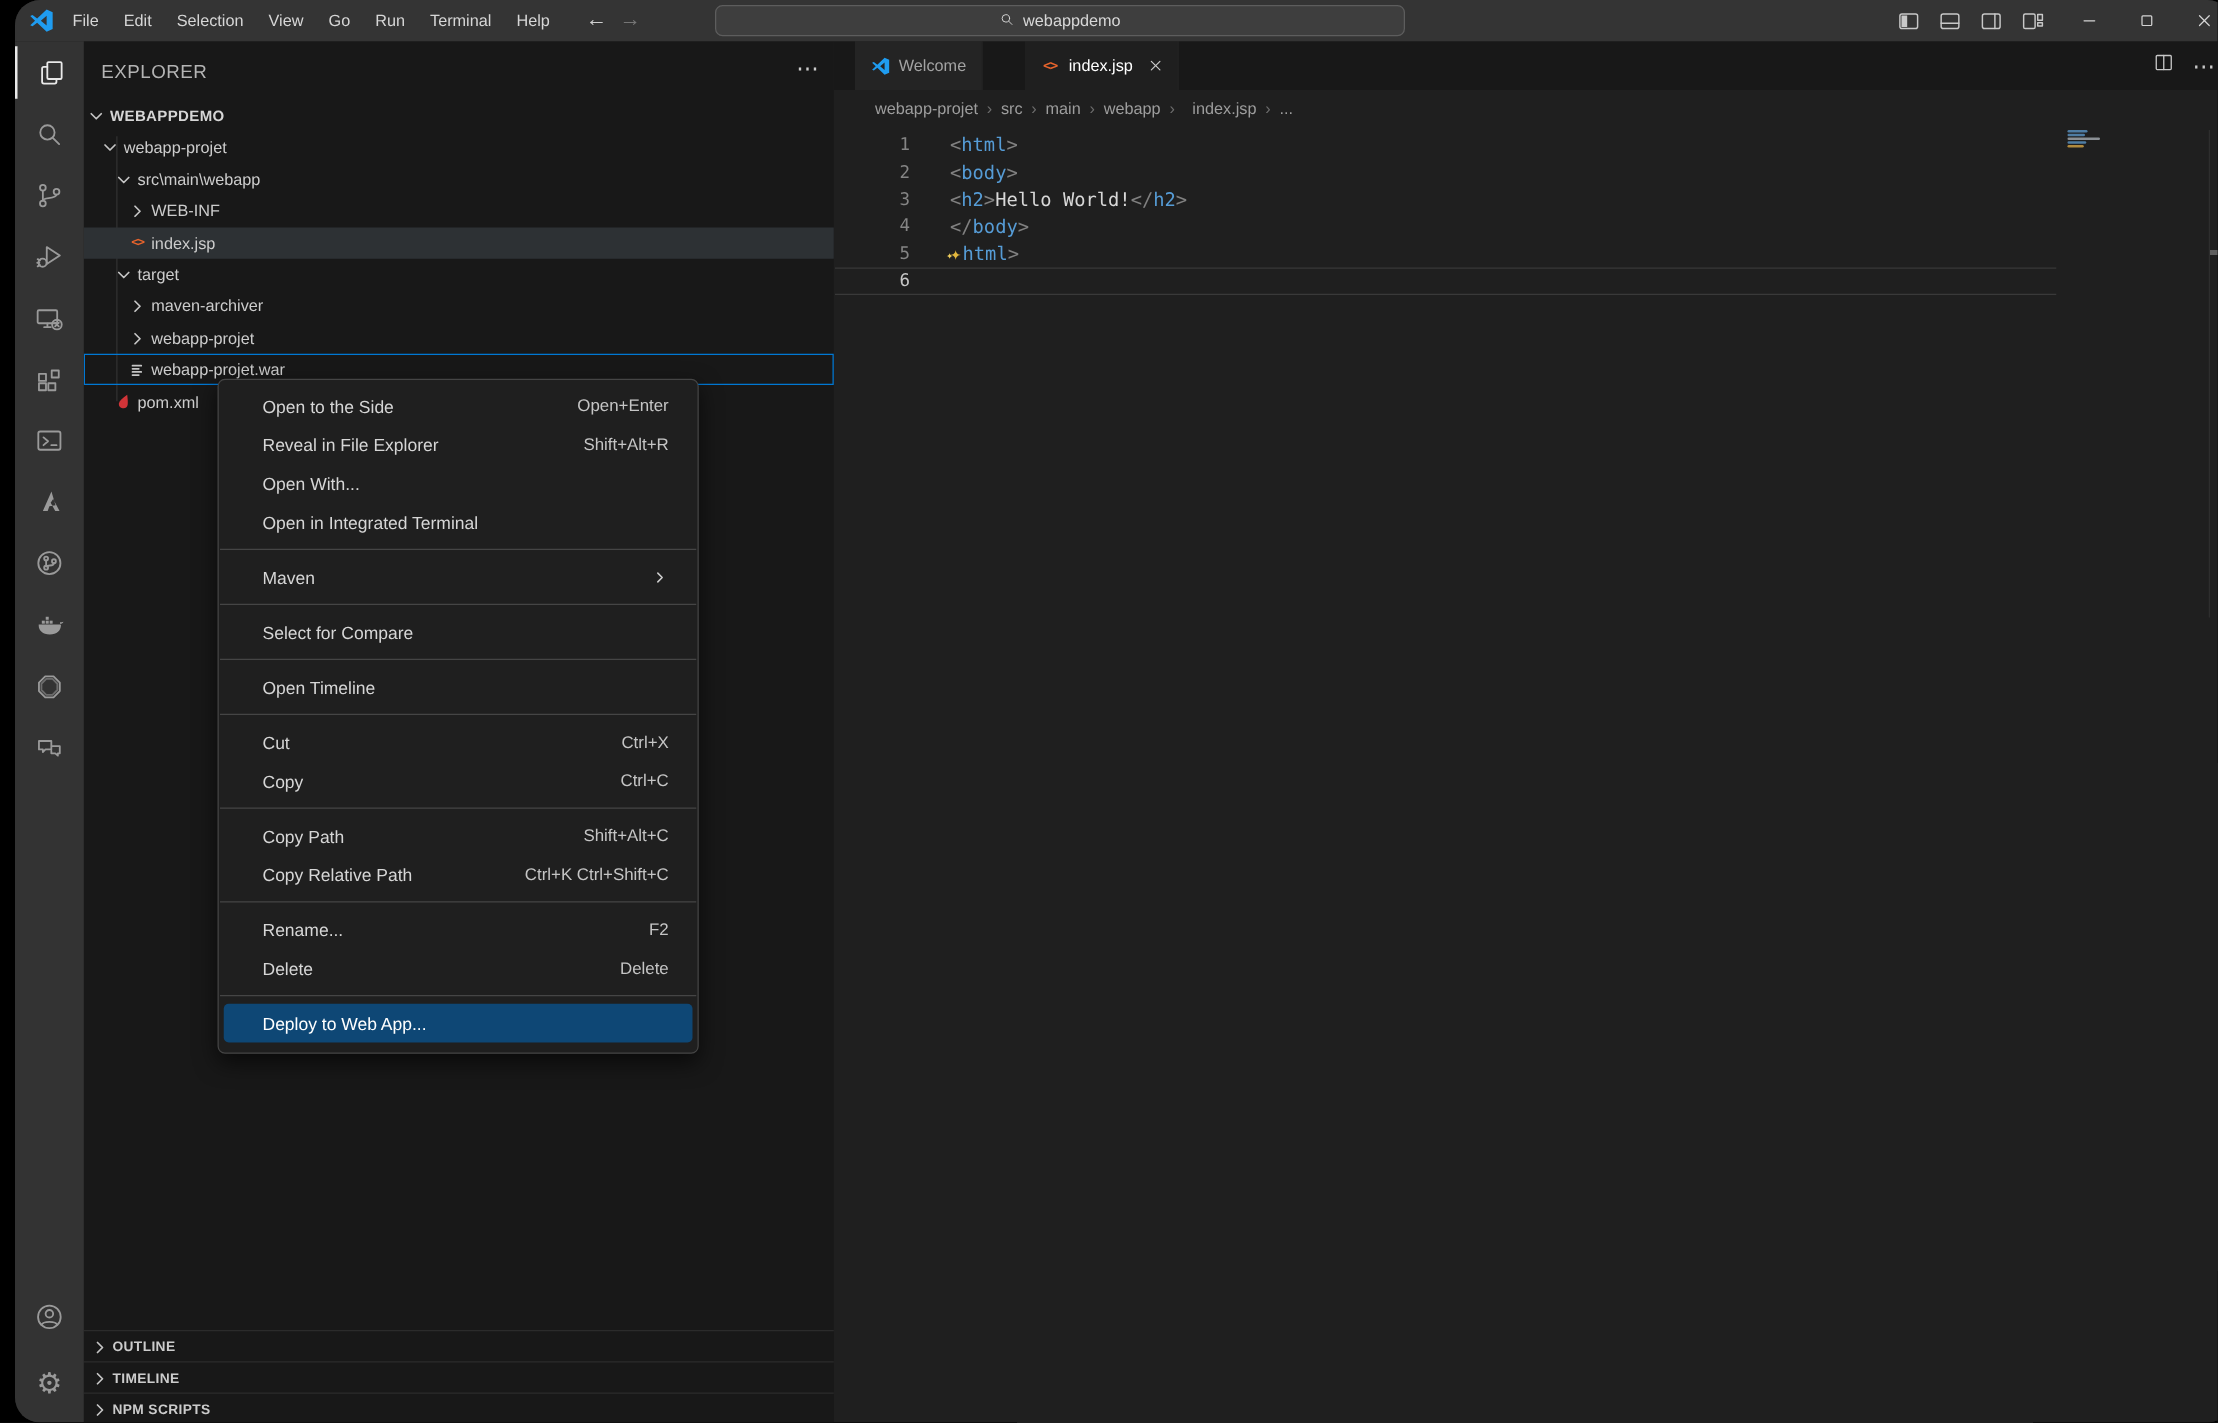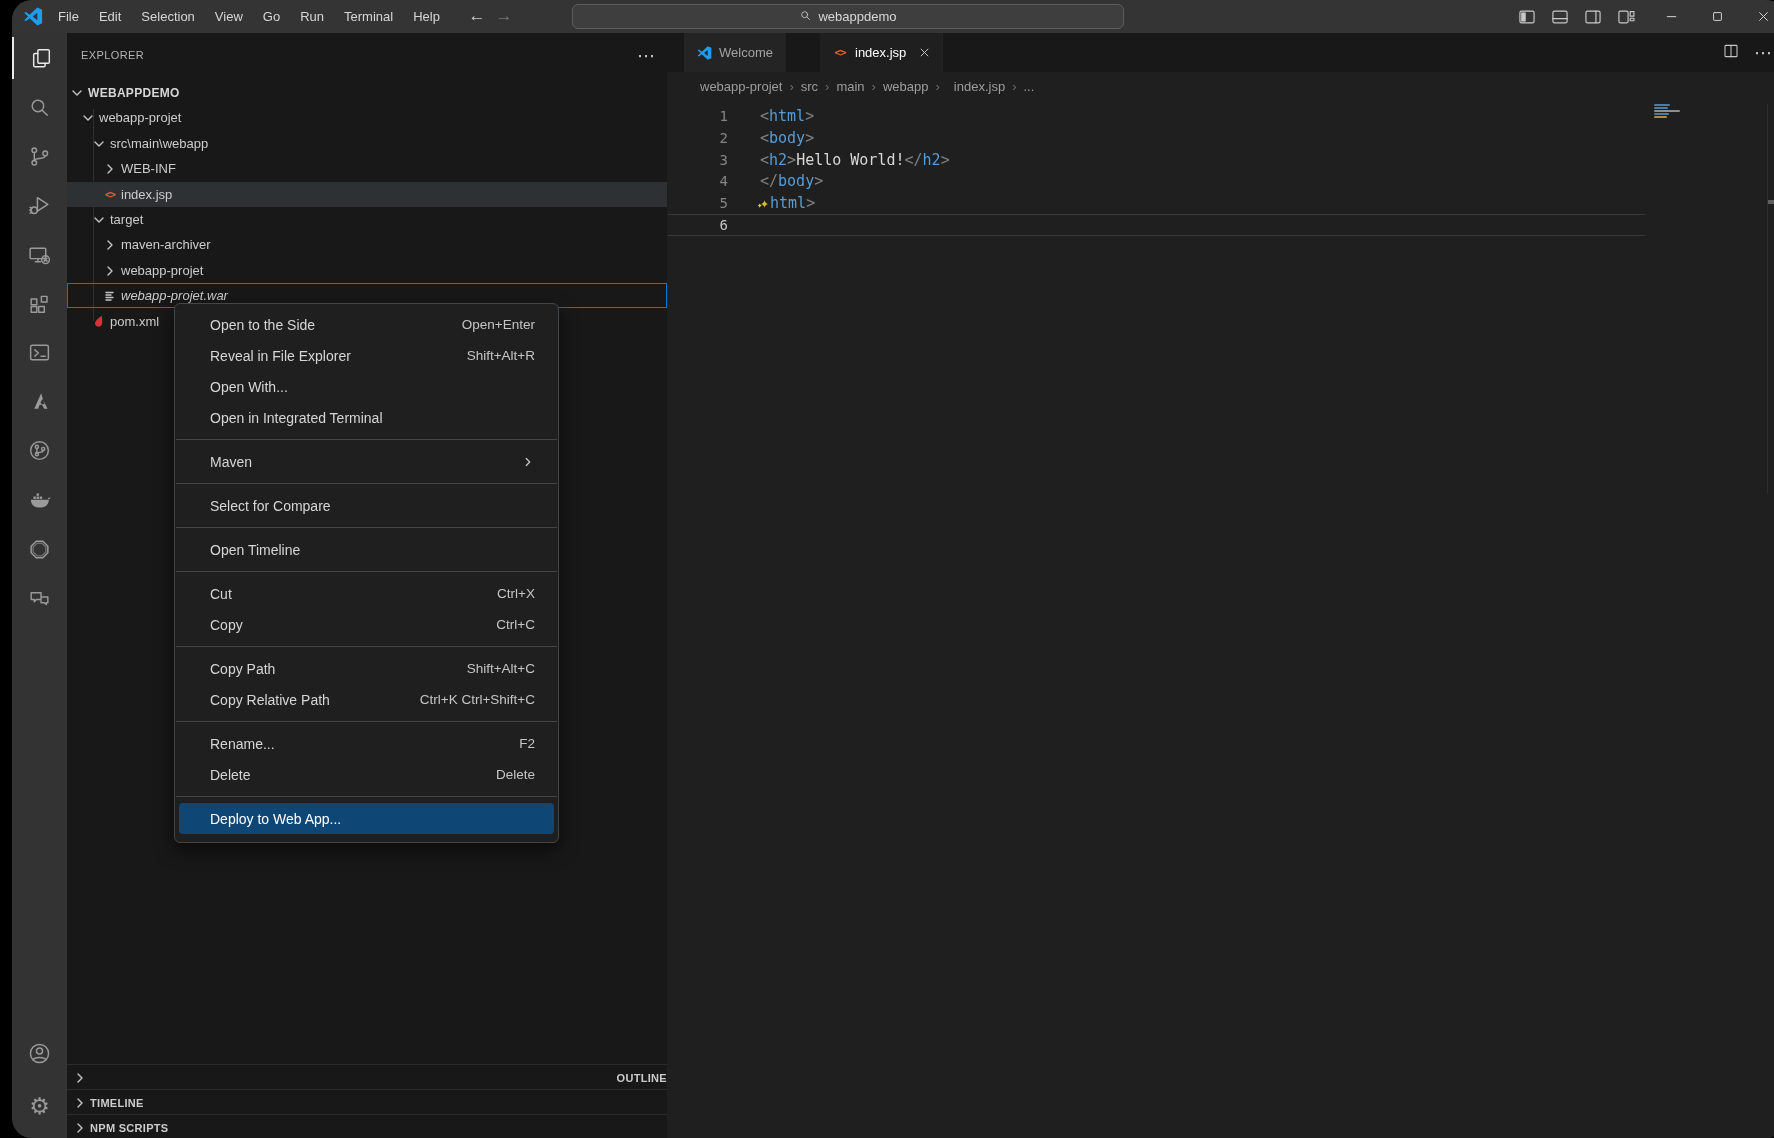--- a/index.html
+++ b/index.html
@@ -24,26 +24,26 @@
   
   .activitybar{position:absolute;left:0;top:33px;width:55px;bottom:0;background:#333333;z-index:10;}
   .ab-item{position:absolute;left:0;width:55px;height:42px;display:flex;align-items:center;justify-content:center;color:#9a9a9a;}
   .ab-item.active{color:#e9e9e9;border-left:2px solid #e9e9e9;}
   .ab-item svg{width:25px;height:25px;}
   .ab-item .uni{font-size:23px;line-height:1;}
 
   
   .sidebar{position:absolute;left:55px;top:33px;width:600px;bottom:0;background:#181818;z-index:5;}
   .sb-header{position:absolute;top:12px;left:0;right:0;height:26px;}
-  .sb-title{position:absolute;left:14px;top:4px;font-size:11px;letter-spacing:.4px;color:#b4b4b4;}
+  .sb-title{position:absolute;left:14px;top:4px;font-size:15px;letter-spacing:.4px;color:#b4b4b4;}
   .sb-more{position:absolute;right:12px;top:0px;font-size:18px;color:#cccccc;}
   .tree{position:absolute;left:0;right:0;top:47px;}
   .trow{position:absolute;left:0;right:0;height:25px;display:flex;align-items:center;font-size:13px;color:#cccccc;white-space:nowrap;}
   .trow.hover{background:#2d3134;}
-  .trow.focused{outline:1px solid #0078d4;outline-offset:-1px;font-style:italic;}
+  .trow.focused{outline:1px solid #0078d4;outline-offset:-1px;}
   .trow .slot{width:16px;height:16px;display:flex;align-items:center;justify-content:center;flex:none;color:#c5c5c5;}
   .trow .slot svg{width:15px;height:15px;}
   .trow .lbl{margin-left:3px;}
   .trow.root .lbl{font-weight:bold;font-size:12px;letter-spacing:.3px;color:#d6d6d6;}
   .ficon-jsp{font-weight:bold;font-size:10px;letter-spacing:-1px;color:#e8642c;font-family:"DejaVu Sans Mono",monospace;}
   .indent-guide{position:absolute;left:26px;top:76px;width:1px;height:212px;background:#303030;}
   .sb-sections{position:absolute;left:0;right:0;bottom:0;}
   .sb-sec{position:absolute;left:0;right:0;height:25px;border-top:1px solid #2b2b2b;display:flex;align-items:center;background:#181818;}
   .sb-sec .slot{width:16px;height:16px;margin-left:5px;display:flex;align-items:center;justify-content:center;color:#c5c5c5;}
   .sb-sec .slot svg{width:15px;height:15px;}
@@ -387,21 +387,21 @@
           <span style="width: 24px; flex: 0 0 auto;"></span>
           <span class="slot">
             <svg viewBox="0 0 16 16" style="width:100%;height:100%;display:block">
               <path fill="#d13438" d="M9.2 1.3C6 4.8 4.2 7.6 4.4 9.9a3.6 3.6 0 0 0 7.1-.7c-.2-2.2-1-4.4-2.3-7.9z" transform="rotate(14 8 8)"></path>
             </svg>
           </span>
           <span class="lbl">pom.xml</span>
         </div>
       </div>
     <div class="sb-sections" id="sb-sections" style="position: absolute; inset: 0px;">
-        <div class="sb-sec" style="top: 1031px; justify-content: space-between;">
+        <div class="sb-sec" style="top: 1031px;">
           <span class="slot">
             <svg viewBox="0 0 16 16" fill="none" stroke="currentColor" stroke-width="1.4" stroke-linecap="round" stroke-linejoin="round" style="width:100%;height:100%;display:block">
               <path d="M6 4l4 4-4 4"></path>
             </svg>
           </span>
           <span class="lbl">OUTLINE</span>
         </div>
         <div class="sb-sec" style="top: 1056px;">
           <span class="slot">
             <svg viewBox="0 0 16 16" fill="none" stroke="currentColor" stroke-width="1.4" stroke-linecap="round" stroke-linejoin="round" style="width:100%;height:100%;display:block">

